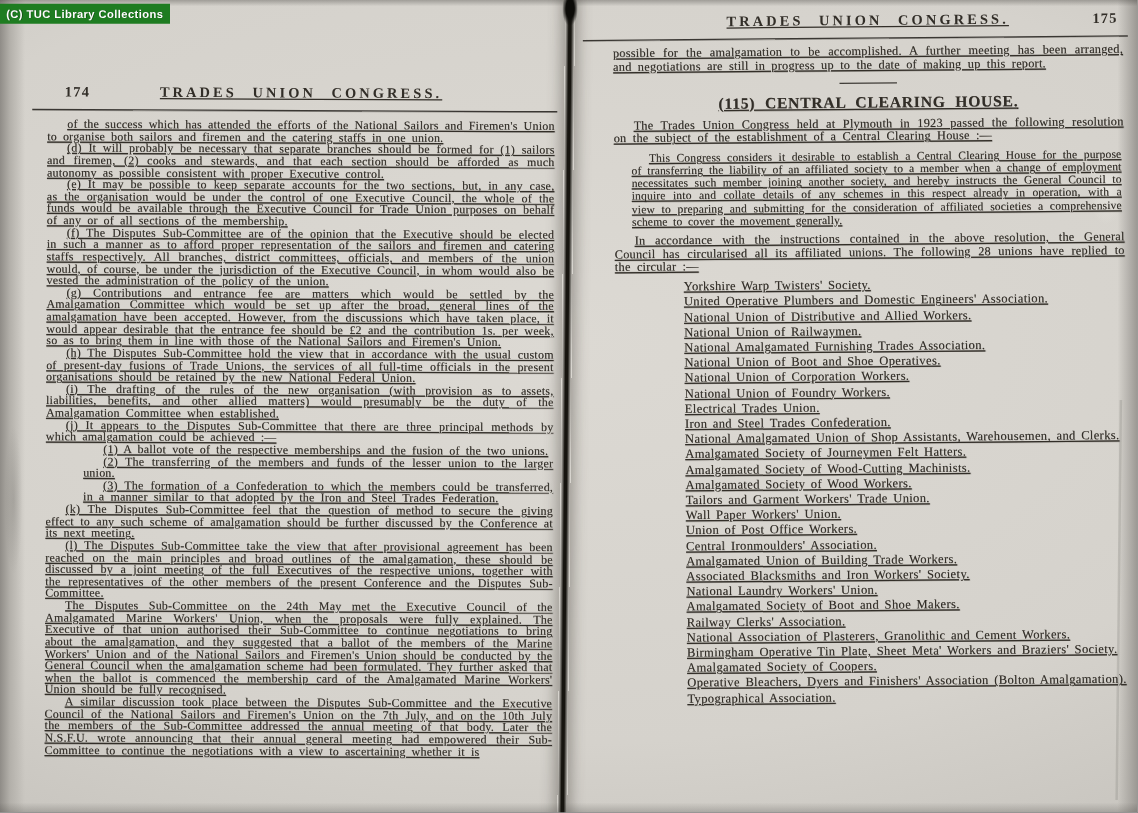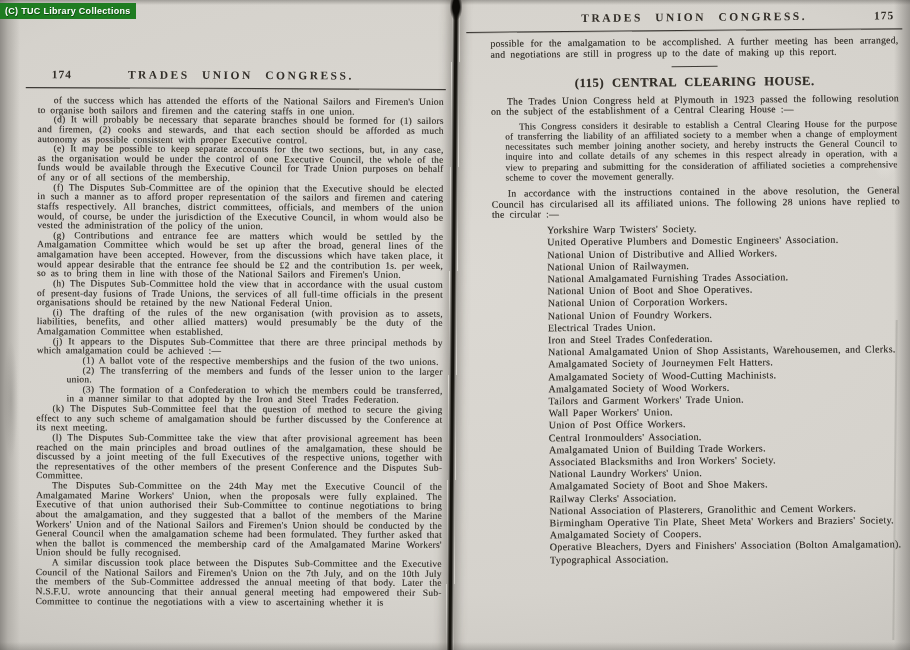--- a/index.html
+++ b/index.html
@@ -38,21 +38,21 @@
   
   .gutter{
     position:absolute;left:449px;top:-6px;width:8px;height:662px;z-index:3;
     background:linear-gradient(90deg,rgba(40,38,34,0) 0%,#16140f 38%,#16140f 62%,rgba(40,38,34,0) 100%);
     transform:rotate(.55deg);
     box-shadow:0 0 10px 3px rgba(82,78,70,.45);
   }
   .gutter::before{content:"";position:absolute;left:-2px;top:0;width:12px;height:26px;
     background:radial-gradient(ellipse at center,#0c0b08 40%,rgba(12,11,8,0) 75%);}
 
-  .page{position:absolute;top:0;height:650px;}
+  .page{position:absolute;top:0;height:650px;text-decoration:underline;}
   .page-left{left:14px;width:438px;margin-top:44px;}
   .page-right{left:460px;width:448px;}
   .tilt{height:100%;box-sizing:border-box;}
   .tilt-left{transform:rotate(.25deg);transform-origin:top left;padding:24px 8px 0 24px;}
   .tilt-right{transform:rotate(-.5deg);transform-origin:top left;padding:13px 10px 0 30px;}
 
   .pg-header{position:relative;height:15px;}
   .pg-title{display:block;text-align:center;font-weight:bold;font-size:11.5px;
     letter-spacing:2.5px;word-spacing:7px;}
   .pg-num{position:absolute;top:0;font-weight:bold;font-size:11.5px;letter-spacing:1px;}

